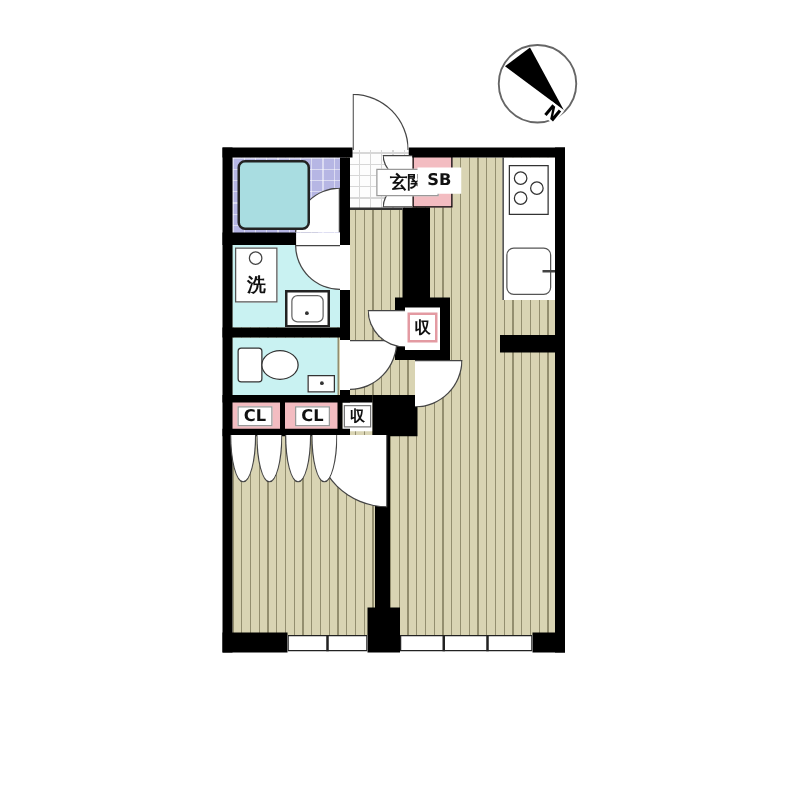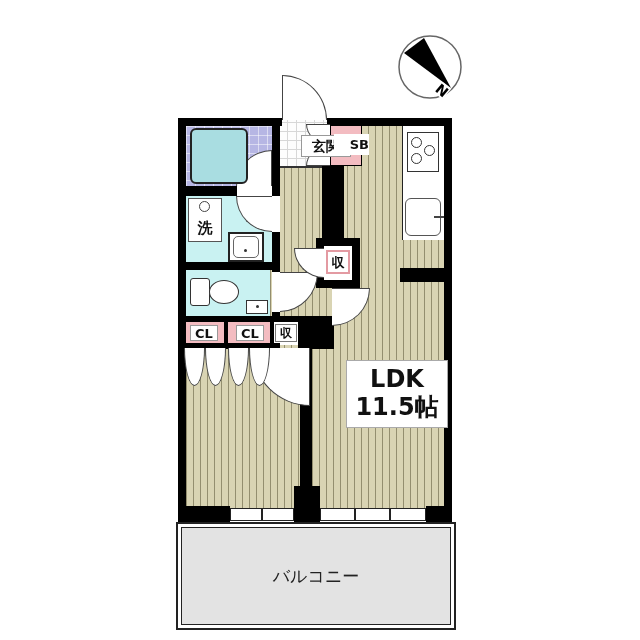--- a/index.html
+++ b/index.html
@@ -118,53 +118,43 @@
   <div class="fixture" style="left:411px;top:153px;width:11px;height:11px;border:1.3px solid #333;border-radius:50%;"></div>
   <div class="fixture" style="left:405px;top:198px;width:36px;height:38px;border:1.3px solid #555;border-radius:6px;"></div>
   <div class="fixture" style="left:434px;top:216px;width:10px;height:2px;background:#444;"></div>
 
   <div class="fixture" style="left:230px;top:508px;width:64px;height:13px;border:1.5px solid #222;"></div>
   <div class="fixture" style="left:261px;top:508px;width:2px;height:13px;background:#222;"></div>
   <div class="fixture" style="left:320px;top:508px;width:106px;height:13px;border:1.5px solid #222;"></div>
   <div class="fixture" style="left:354px;top:508px;width:2px;height:13px;background:#222;"></div>
   <div class="fixture" style="left:389px;top:508px;width:2px;height:13px;background:#222;"></div>
 
-  <div class="abs" style="left:176px;top:522px;width:280px;height:108px;border:2px solid #222;background:#fff;">
-    <div style="position:absolute;left:3px;top:3px;right:3px;bottom:3px;background:#e3e3e3;border:1px solid #222;
-                display:flex;align-items:center;justify-content:center;">
-      <span style="font-size:17px;color:#222;">バルコニー</span>
-    </div>
-  </div>
 
   <div class="lbl bordered" style="left:284px;top:135px;width:50px;height:22px;font-size:14px;margin-left:17px;">
     <span>玄関</span>
   </div>
-  <div class="lbl" style="left:334px;top:134px;width:35px;height:21px;font-size:13px;justify-content:flex-end;">
+  <div class="lbl" style="left:334px;top:134px;width:35px;height:21px;font-size:13px;">
     <span>SB</span>
   </div>
   <div class="lbl" style="left:194px;top:218px;width:22px;height:20px;font-size:15px;">
     <span>洗</span>
   </div>
   <div class="lbl bordered" style="left:190px;top:325px;width:28px;height:16px;font-size:13px;">
     <span>CL</span>
   </div>
   <div class="lbl bordered" style="left:236px;top:325px;width:28px;height:16px;font-size:13px;">
     <span>CL</span>
   </div>
   <div class="lbl" style="left:275px;top:324px;width:22px;height:18px;font-size:12px;border:1px solid #777;">
     <span>収</span>
   </div>
   <div class="lbl" style="left:326px;top:250px;width:24px;height:24px;font-size:13px;border:2px solid #e39aa2;">
     <span>収</span>
   </div>
 
-  <div class="roombox" style="left:346px;top:360px;width:102px;height:68px;font-size:24px;">
-    <div>LDK</div>
-    <div>11.5帖</div>
-  </div>
 
   <svg class="abs" style="left:396px;top:33px;" width="68" height="68" viewBox="0 0 68 68">
     <circle cx="34" cy="34" r="31" fill="#ffffff" stroke="#666" stroke-width="1.5"></circle>
     <polygon points="8,20 28,5 55,55" fill="#000"></polygon>
     <text id="compass-n" x="41" y="62" font-size="14" font-weight="bold" fill="#000" stroke="#fff" stroke-width="3" paint-order="stroke" transform="rotate(40 46 56)" font-family="DejaVu Sans, sans-serif">N</text>
   </svg>
 
 </div>
 
 </body></html>

